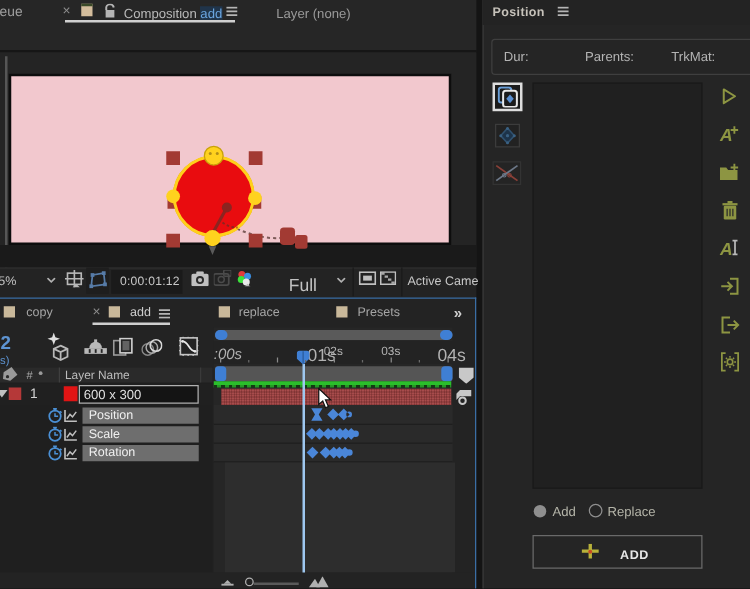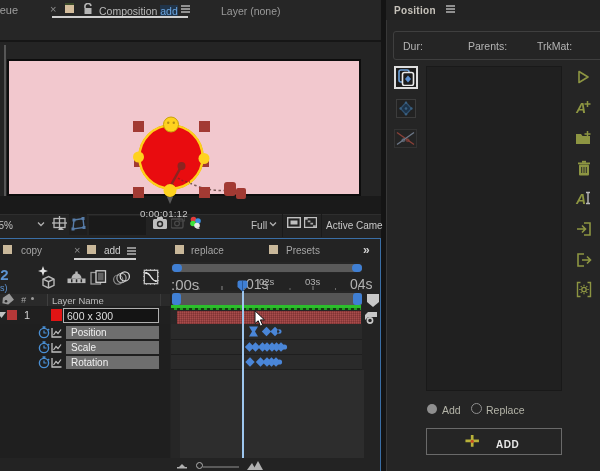--- a/index.html
+++ b/index.html
@@ -117,22 +117,22 @@
   <svg class="abs" style="left:287px;top:217px;" width="14" height="11" viewBox="0 0 14 11">
     <rect x="0.7" y="0.7" width="12.6" height="9.6" fill="none" stroke="#c0c0c0" stroke-width="1.4"></rect>
     <rect x="3.5" y="3.5" width="7" height="4" fill="#c0c0c0"></rect>
   </svg>
   <svg class="abs" style="left:304px;top:217px;" width="13" height="11" viewBox="0 0 13 11">
     <rect x="0.6" y="0.6" width="11.8" height="9.8" fill="none" stroke="#c0c0c0" stroke-width="1.2"></rect>
     <path d="M1 1 h2.7 v2.4 h2.7 v2.4 h2.7 v2.4 h2.7 V10 h-2.7 V7.6 H6.4 V5.2 H3.7 V2.8 H1 Z" fill="#c0c0c0" opacity="0.85"></path>
   </svg>
   <div class="abs" style="left:321px;top:214px;width:1px;height:23px;background:#1a1a1a;"></div>
   <div class="abs" style="left:89px;top:216px;width:57px;height:19px;background:#1a1a1a;"></div>
-  <div class="txt" style="left:96px;top:208px;font-size:9.7px;color:#c8c8c8;letter-spacing:0.2px;margin-left:44px;">0:00:01:12</div>
-  <div class="txt" style="left:219px;top:220px;font-size:10px;color:#c2c2c2;padding-left:32px;">Full</div>
+  <div class="txt" style="left:96px;top:220px;font-size:9.7px;color:#c8c8c8;letter-spacing:0.2px;">0:00:01:12</div>
+  <div class="txt" style="left:199px;top:220px;font-size:14px;color:#c2c2c2;padding-left:32px;">Full</div>
   <svg class="abs" style="left:269px;top:222px;" width="8" height="5" viewBox="0 0 8 5">
       <path d="M1 0.5 L4 3.5 L7 0.5" fill="none" stroke="#b0b0b0" stroke-width="1.3"></path>
     </svg>
   <div class="txt" style="left:326px;top:220px;font-size:10px;color:#c8c8c8;">Active Came</div>
 
   <div class="abs" style="left:0;top:238px;width:381px;height:233px;background:#232323;border-top:1px solid #3a6ea5;border-right:1px solid #3a6ea5;box-sizing:border-box;"></div>
 
   <div class="abs" style="left:3px;top:245px;width:9px;height:9px;background:#c9b89a;"></div>
   <div class="txt" style="left:21px;top:245px;font-size:10px;color:#a5a5a5;">copy</div>
   <div class="txt" style="left:74px;top:244px;font-size:11px;color:#8d8d8d;">×</div>
@@ -255,21 +255,21 @@
       <path d="M2.5 7 L5 3.5 L7 5.5 L10 1.5" stroke="#c0c0c0" stroke-width="1.2" fill="none"></path>
     </svg>
 
   <div class="abs" style="left:171px;top:262px;width:191px;height:196px;background:#262626;"></div>
 
   <div class="abs" style="left:172px;top:264px;width:190px;height:8px;background:#5a5a5a;border-radius:4px;"></div>
   <div class="abs" style="left:172px;top:264px;width:10px;height:8px;background:#3f7fd4;border-radius:4px;"></div>
   <div class="abs" style="left:352px;top:264px;width:10px;height:8px;background:#3f7fd4;border-radius:4px;"></div>
 
   <div class="abs" style="left:171px;top:273px;width:191px;height:18px;background:#232323;"></div>
-  <div class="txt" style="left:171px;top:276px;font-size:15px;color:#b2b2b2;">:00s</div>
+  <div class="txt" style="left:171px;top:276px;font-size:12px;color:#b2b2b2;font-style:italic;">:00s</div>
   <div class="txt" style="left:214px;top:276px;font-size:14px;color:#b2b2b2;margin-left:32px;">01s</div>
   <div class="txt" style="left:259px;top:276px;font-size:9.5px;color:#b2b2b2;">02s</div>
   <div class="txt" style="left:305px;top:276px;font-size:9.5px;color:#b2b2b2;">03s</div>
   <div class="txt" style="left:350px;top:276px;font-size:14px;color:#b2b2b2;">04s</div>
 
   <div class="abs" style="left:172px;top:293px;width:190px;height:12px;background:#555;border-radius:2px;"></div>
   <div class="abs" style="left:172px;top:293px;width:9px;height:12px;background:#3f7fd4;border-radius:3px;"></div>
   <div class="abs" style="left:353px;top:293px;width:9px;height:12px;background:#3f7fd4;border-radius:3px;"></div>
 
   <div class="abs" style="left:171px;top:305px;width:190px;height:2.5px;background:#2bbf2b;"></div>

